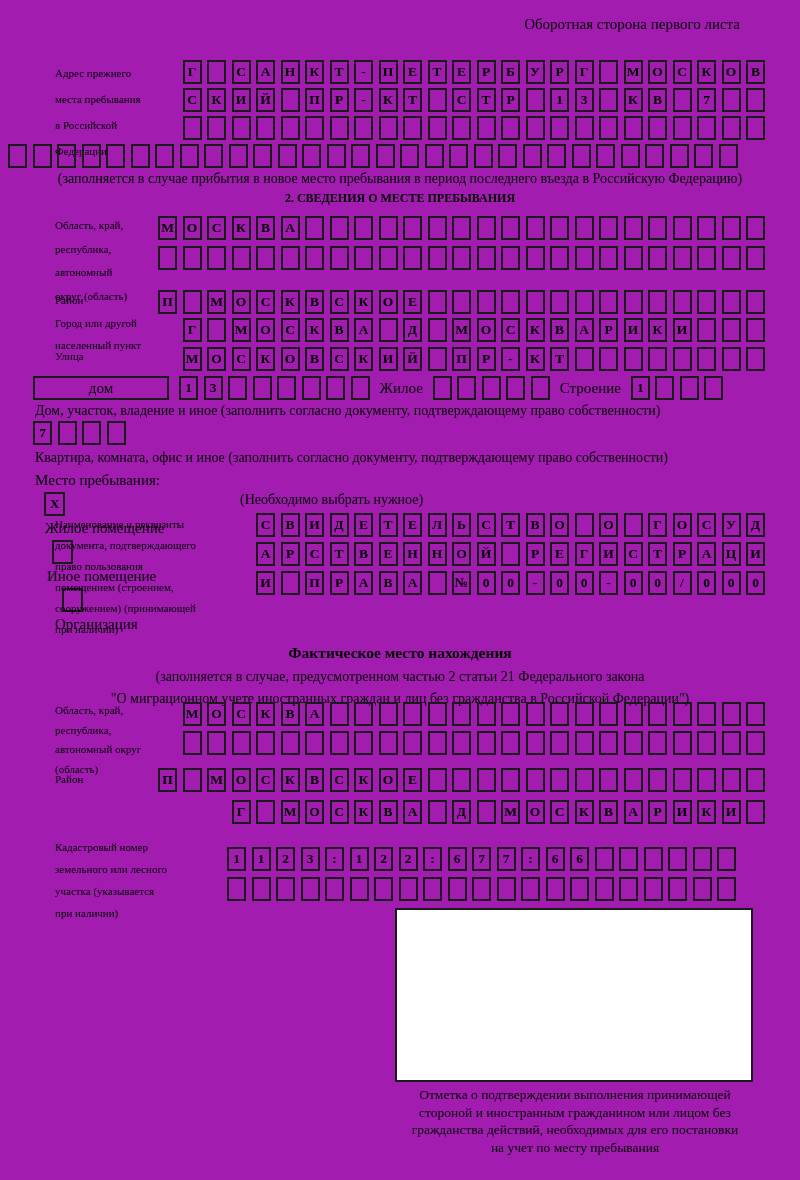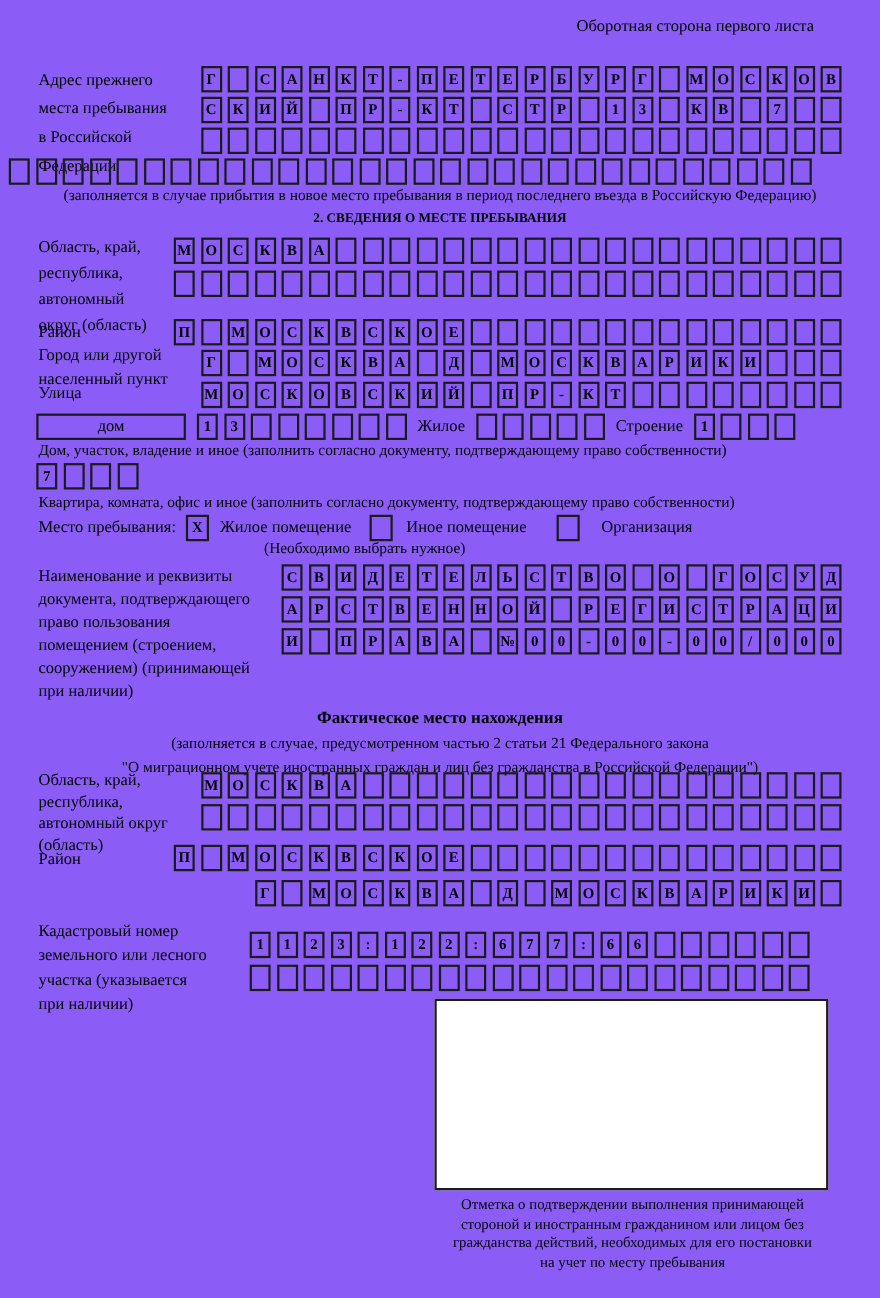--- a/index.html
+++ b/index.html
@@ -1,29 +1,29 @@
 <!DOCTYPE html>
 <html><head>
 <meta charset="utf-8">
 <style>
   html,body{margin:0;padding:0;background:#fff;}
-  .page{position:relative;width:800px;height:1180px;background:#8b5cf6;overflow:hidden;
+  .page{position:relative;width:800px;height:1180px;background:#a21caf;overflow:hidden;
         font-family:"Liberation Serif", serif;color:#000;}
   .abs{position:absolute;}
   .cells{display:flex;gap:5.5px;}
   .boxrow{position:absolute;display:flex;gap:5.5px;}
   .r{right:35px;}
   .cell{flex:0 0 auto;width:19px;height:24px;border:2px solid #1b1b1b;box-sizing:border-box;
         display:flex;align-items:center;justify-content:center;
         font-size:13.5px;font-weight:600;line-height:1;}
   .cb{width:21px;}
   .widebox{border:2px solid #1b1b1b;box-sizing:border-box;height:24px;
         display:flex;align-items:center;justify-content:center;font-size:15px;}
   .row-abs{position:absolute;display:flex;align-items:flex-start;gap:10px;}
-  .lbl{position:absolute;font-size:15px;white-space:pre-line;}
+  .lbl{position:absolute;font-size:11px;white-space:pre-line;margin-left:20px;}
   .inline-lbl{font-size:15px;line-height:24px;white-space:nowrap;}
   .cap{position:absolute;font-size:14px;}
   .center{left:0;width:100%;text-align:center;}
   .bold{font-weight:bold;}
   .pre{white-space:pre-line;}
   .bigbox{position:absolute;border:2px solid #1b1b1b;box-sizing:border-box;background:#fff;}
 </style>
 </head>
 <body>
 
@@ -327,21 +327,21 @@
   <div class="row-abs" style="left:33px;top:421px;">
     <div class="cells">
         <span class="cell">7</span>
         <span class="cell"></span>
         <span class="cell"></span>
         <span class="cell"></span>
       </div>
   </div>
   <div class="cap" style="left:35px;top:450px;">Квартира, комната, офис и иное (заполнить согласно документу, подтверждающему право собственности)</div>
 
-  <div class="row-abs" style="left:35px;top:468px;gap:0;">
+  <div class="row-abs" style="left:35px;top:468px;gap:0;flex-direction:column;">
     <div class="inline-lbl">Место пребывания:</div>
     <div class="cell cb" style="margin-left:9px;">X</div>
     <div class="inline-lbl" style="margin-left:10px;">Жилое помещение</div>
     <div class="cell cb" style="margin-left:17px;"></div>
     <div class="inline-lbl" style="margin-left:12px;">Иное помещение</div>
     <div class="cell cb" style="margin-left:27px;"></div>
     <div class="inline-lbl" style="margin-left:20px;">Организация</div>
   </div>
   <div class="cap" style="left:240px;top:492px;">(Необходимо выбрать нужное)</div>
 

